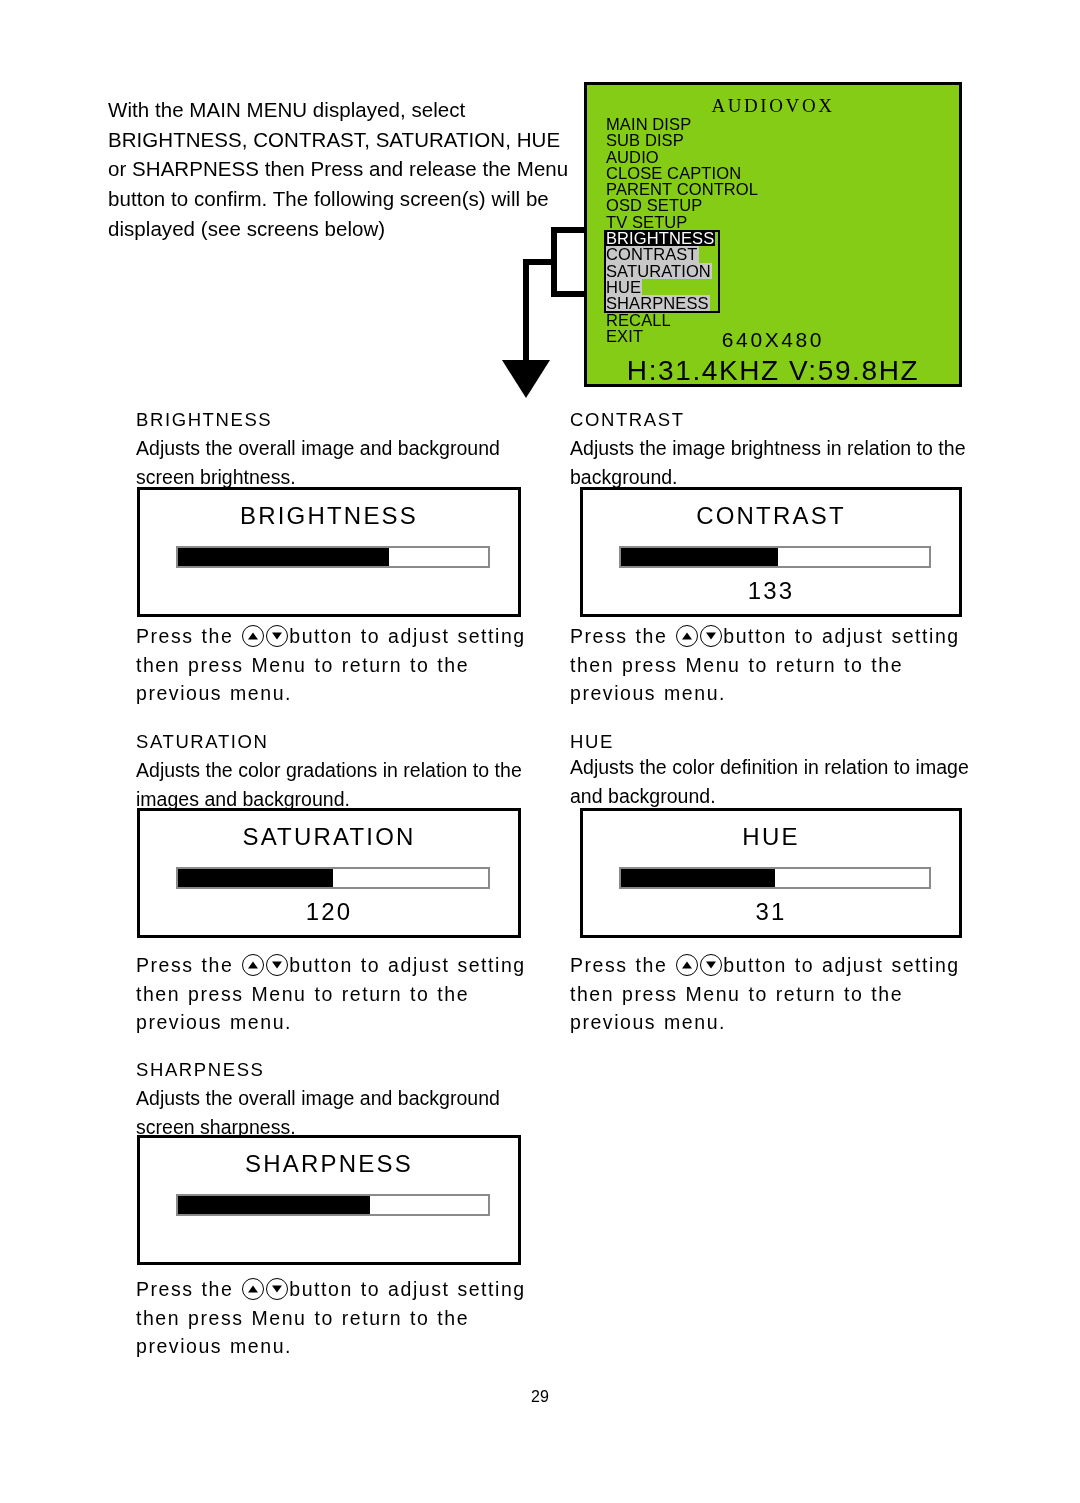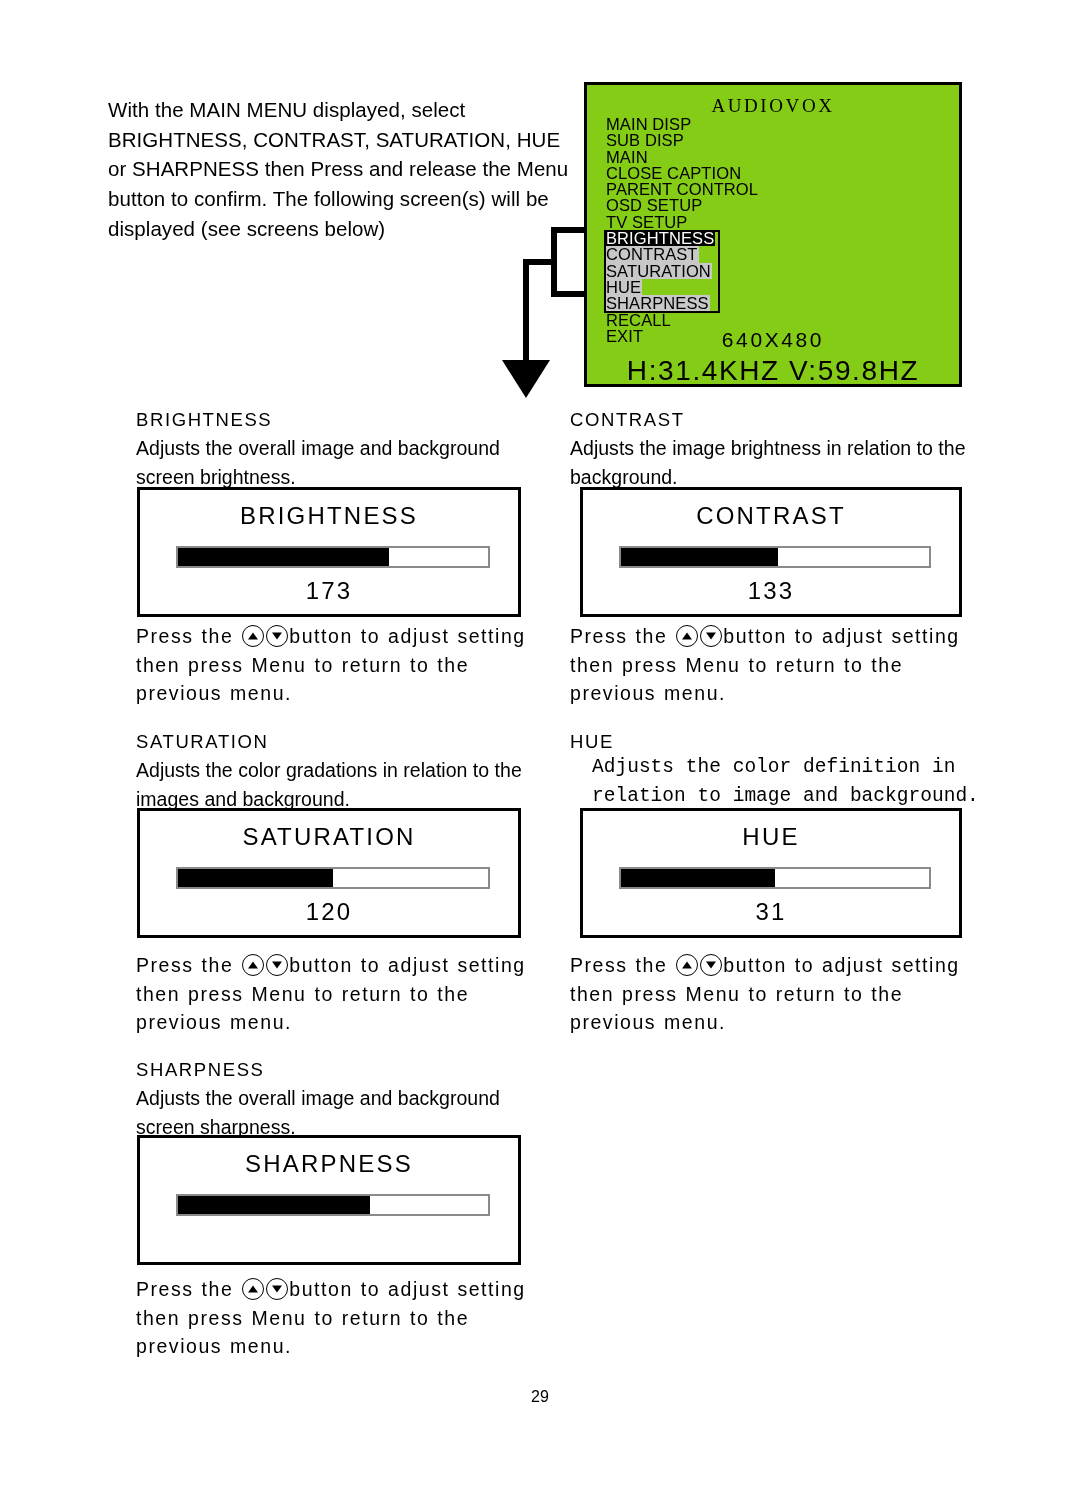--- a/index.html
+++ b/index.html
@@ -213,21 +213,21 @@
     <polygon points="6,138 54,138 30,176" fill="#000"></polygon>
   </svg>
 </div>
 
 <div class="abs" id="osd-screen">
   <div id="osd-brand">AUDIOVOX</div>
 
   <div id="osd-menu-list">
     <span class="osd-item">MAIN DISP</span>
     <span class="osd-item">SUB DISP</span>
-    <span class="osd-item">MAIN</span>
+    <span class="osd-item">AUDIO</span>
     <span class="osd-item">CLOSE CAPTION</span>
     <span class="osd-item">PARENT CONTROL</span>
     <span class="osd-item">OSD SETUP</span>
     <span class="osd-item">TV SETUP</span>
     <span class="osd-item selected">BRIGHTNESS</span>
     <span class="osd-item grouped">CONTRAST</span>
     <span class="osd-item grouped">SATURATION</span>
     <span class="osd-item grouped">HUE</span>
     <span class="osd-item grouped">SHARPNESS</span>
     <span class="osd-item">RECALL</span>
@@ -241,21 +241,20 @@
 </div>
 
 <div class="abs section-title" style="left:136px; top:409px;">BRIGHTNESS</div>
 <div class="abs section-desc" style="left:136px; top:434px; width:400px;">Adjusts the overall image and background screen brightness.</div>
 
 <div class="value-panel" style="left:137px; top:487px; width:384px; height:130px;">
   <div class="vp-title">BRIGHTNESS</div>
   <div class="vp-bar-track" style="top:56px;">
     <div class="vp-bar-fill" style="width: 68%;"></div>
   </div>
-  <div class="vp-value">173</div>
 </div>
 
 <div class="abs press-text" style="left:136px; top:622px; width:410px;">
   <span>Press the</span>
   <span class="btn-glyph up"></span><span class="btn-glyph down"></span><span>button to adjust setting then press Menu to return to the previous menu.</span>
 </div>
 
 <div class="abs section-title" style="left:570px; top:409px;">CONTRAST</div>
 <div class="abs section-desc" style="left:570px; top:434px; width:400px;">Adjusts the image brightness in relation to the background.</div>
 
@@ -282,21 +281,21 @@
   </div>
   <div class="vp-value">120</div>
 </div>
 
 <div class="abs press-text" style="left:136px; top:951px; width:410px;">
   <span>Press the</span>
   <span class="btn-glyph up"></span><span class="btn-glyph down"></span><span>button to adjust setting then press Menu to return to the previous menu.</span>
 </div>
 
 <div class="abs section-title" style="left:570px; top:731px;">HUE</div>
-<div class="abs section-desc" style="left:592px; top:753px; width:405px;font-family:Liberation Mono, monospace;">Adjusts the color definition in relation to image and background.</div>
+<div class="abs section-desc" style="left:570px; top:753px; width:405px;">Adjusts the color definition in relation to image and background.</div>
 
 <div class="value-panel" style="left:580px; top:808px; width:382px; height:130px;">
   <div class="vp-title">HUE</div>
   <div class="vp-bar-track" style="top:56px;">
     <div class="vp-bar-fill" style="width: 50%;"></div>
   </div>
   <div class="vp-value">31</div>
 </div>
 
 <div class="abs press-text" style="left:570px; top:951px; width:405px;">

